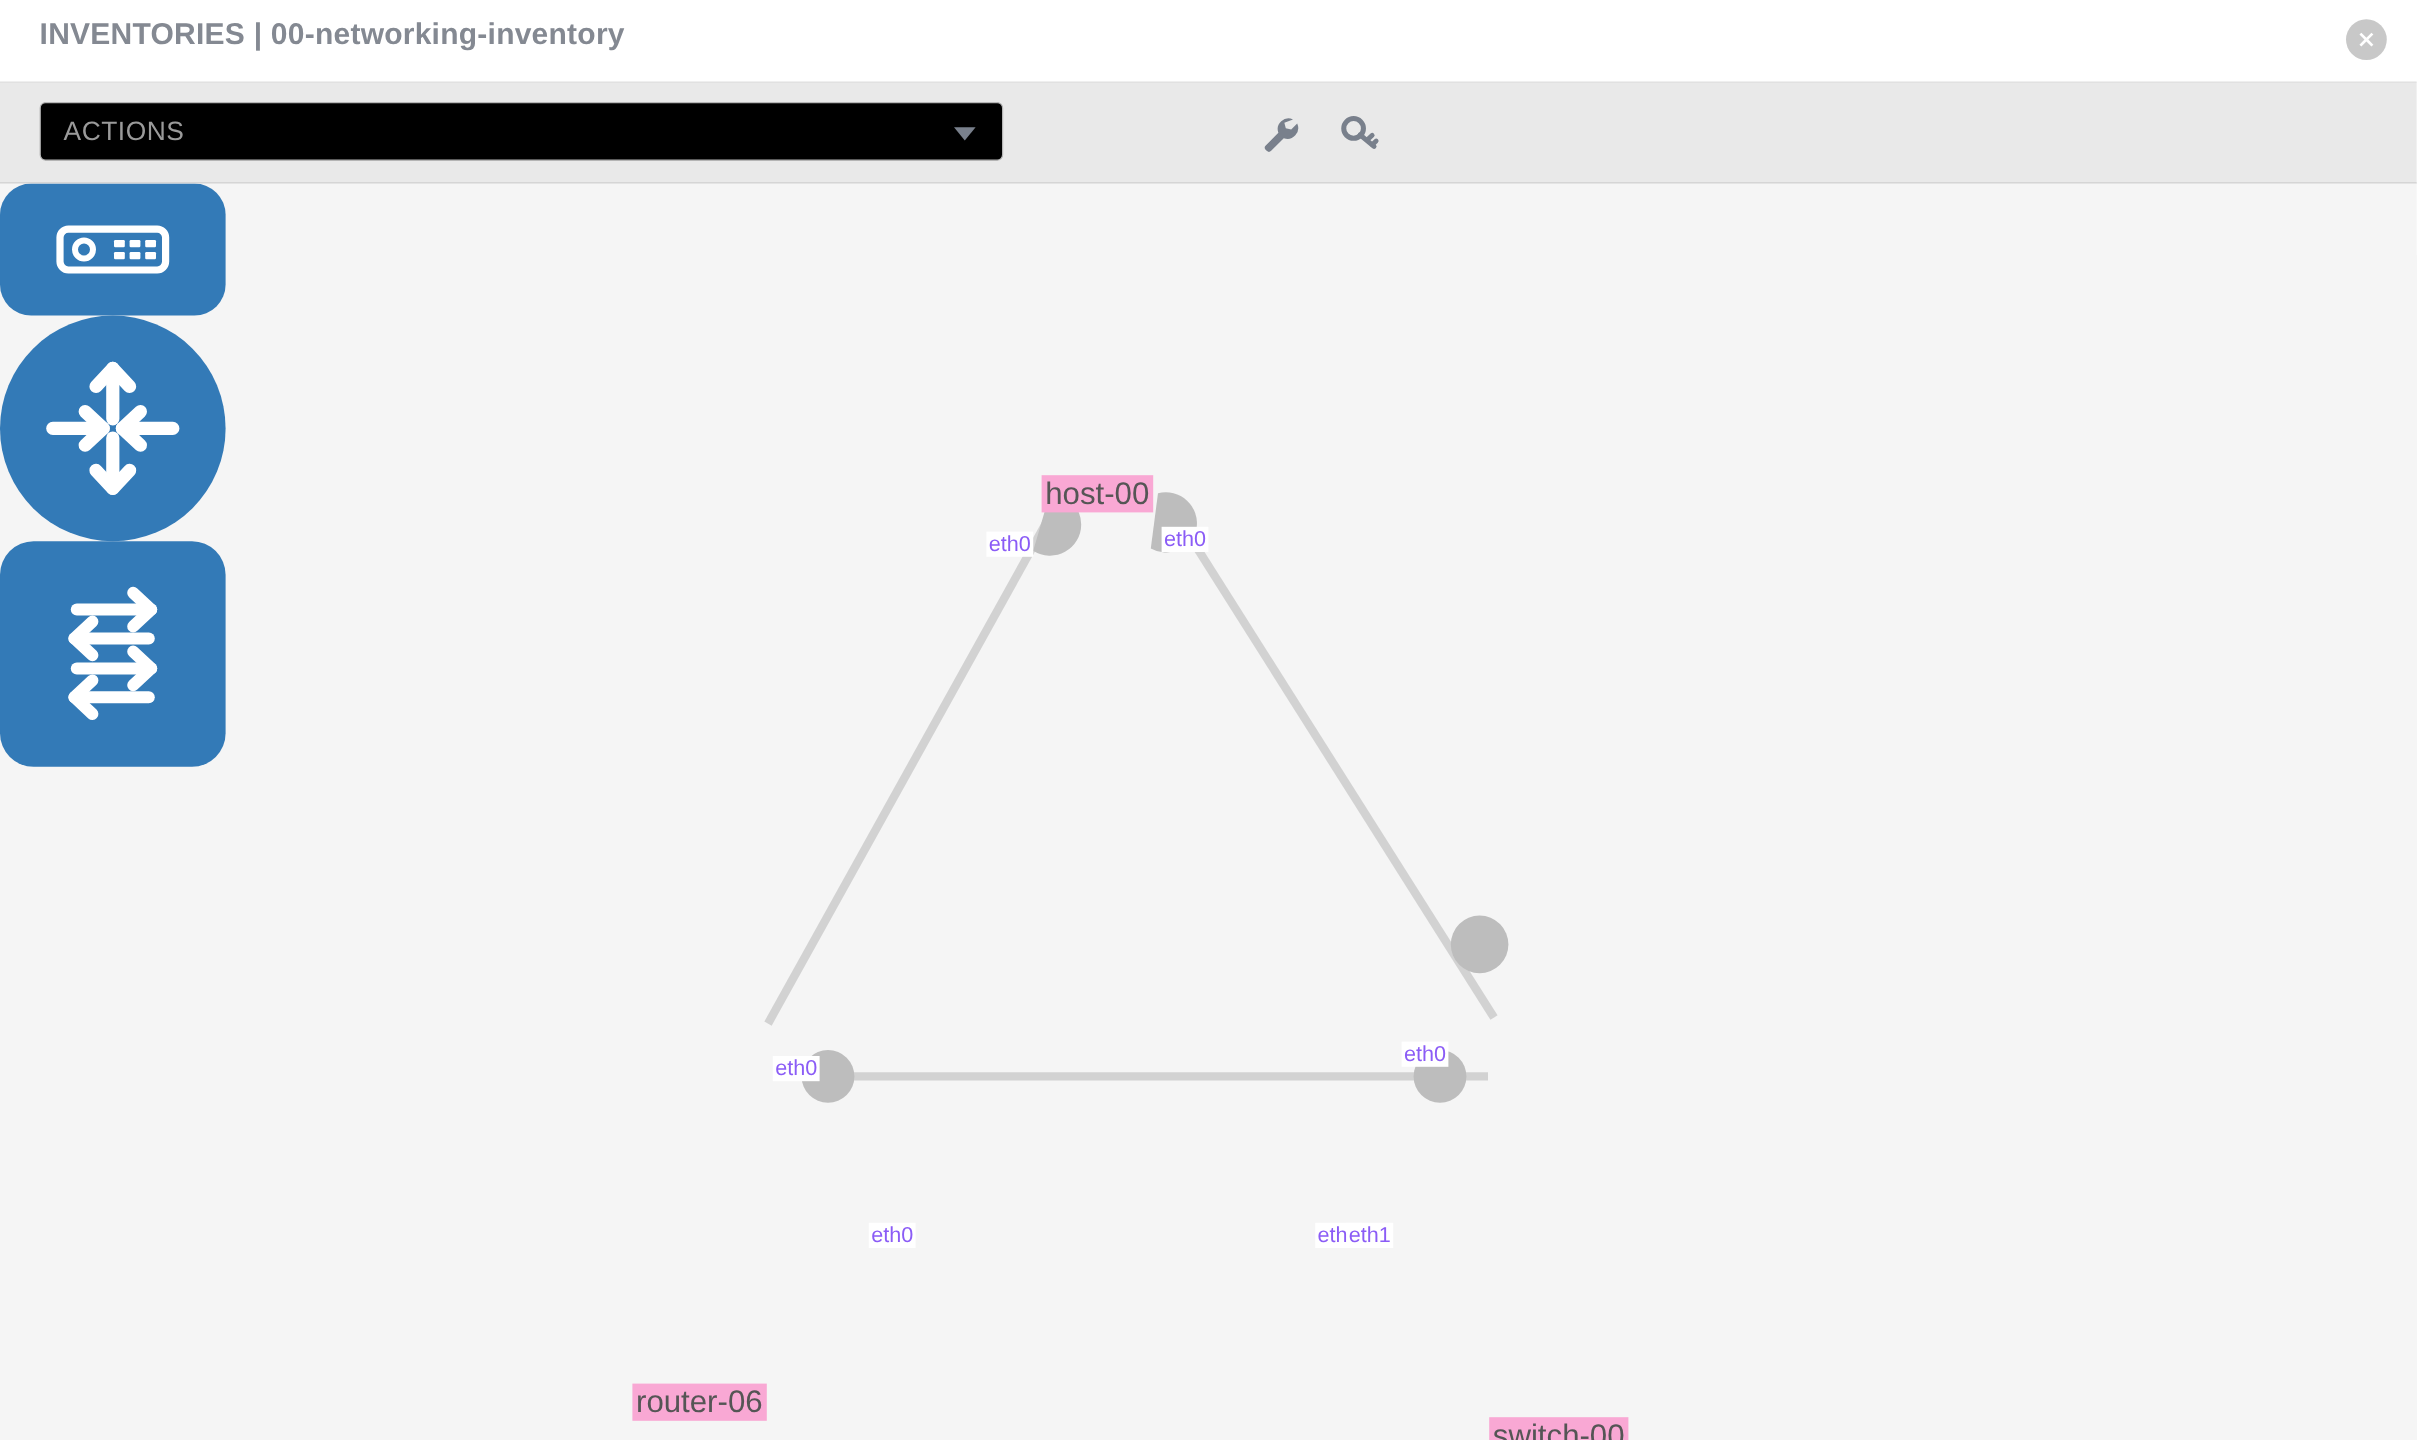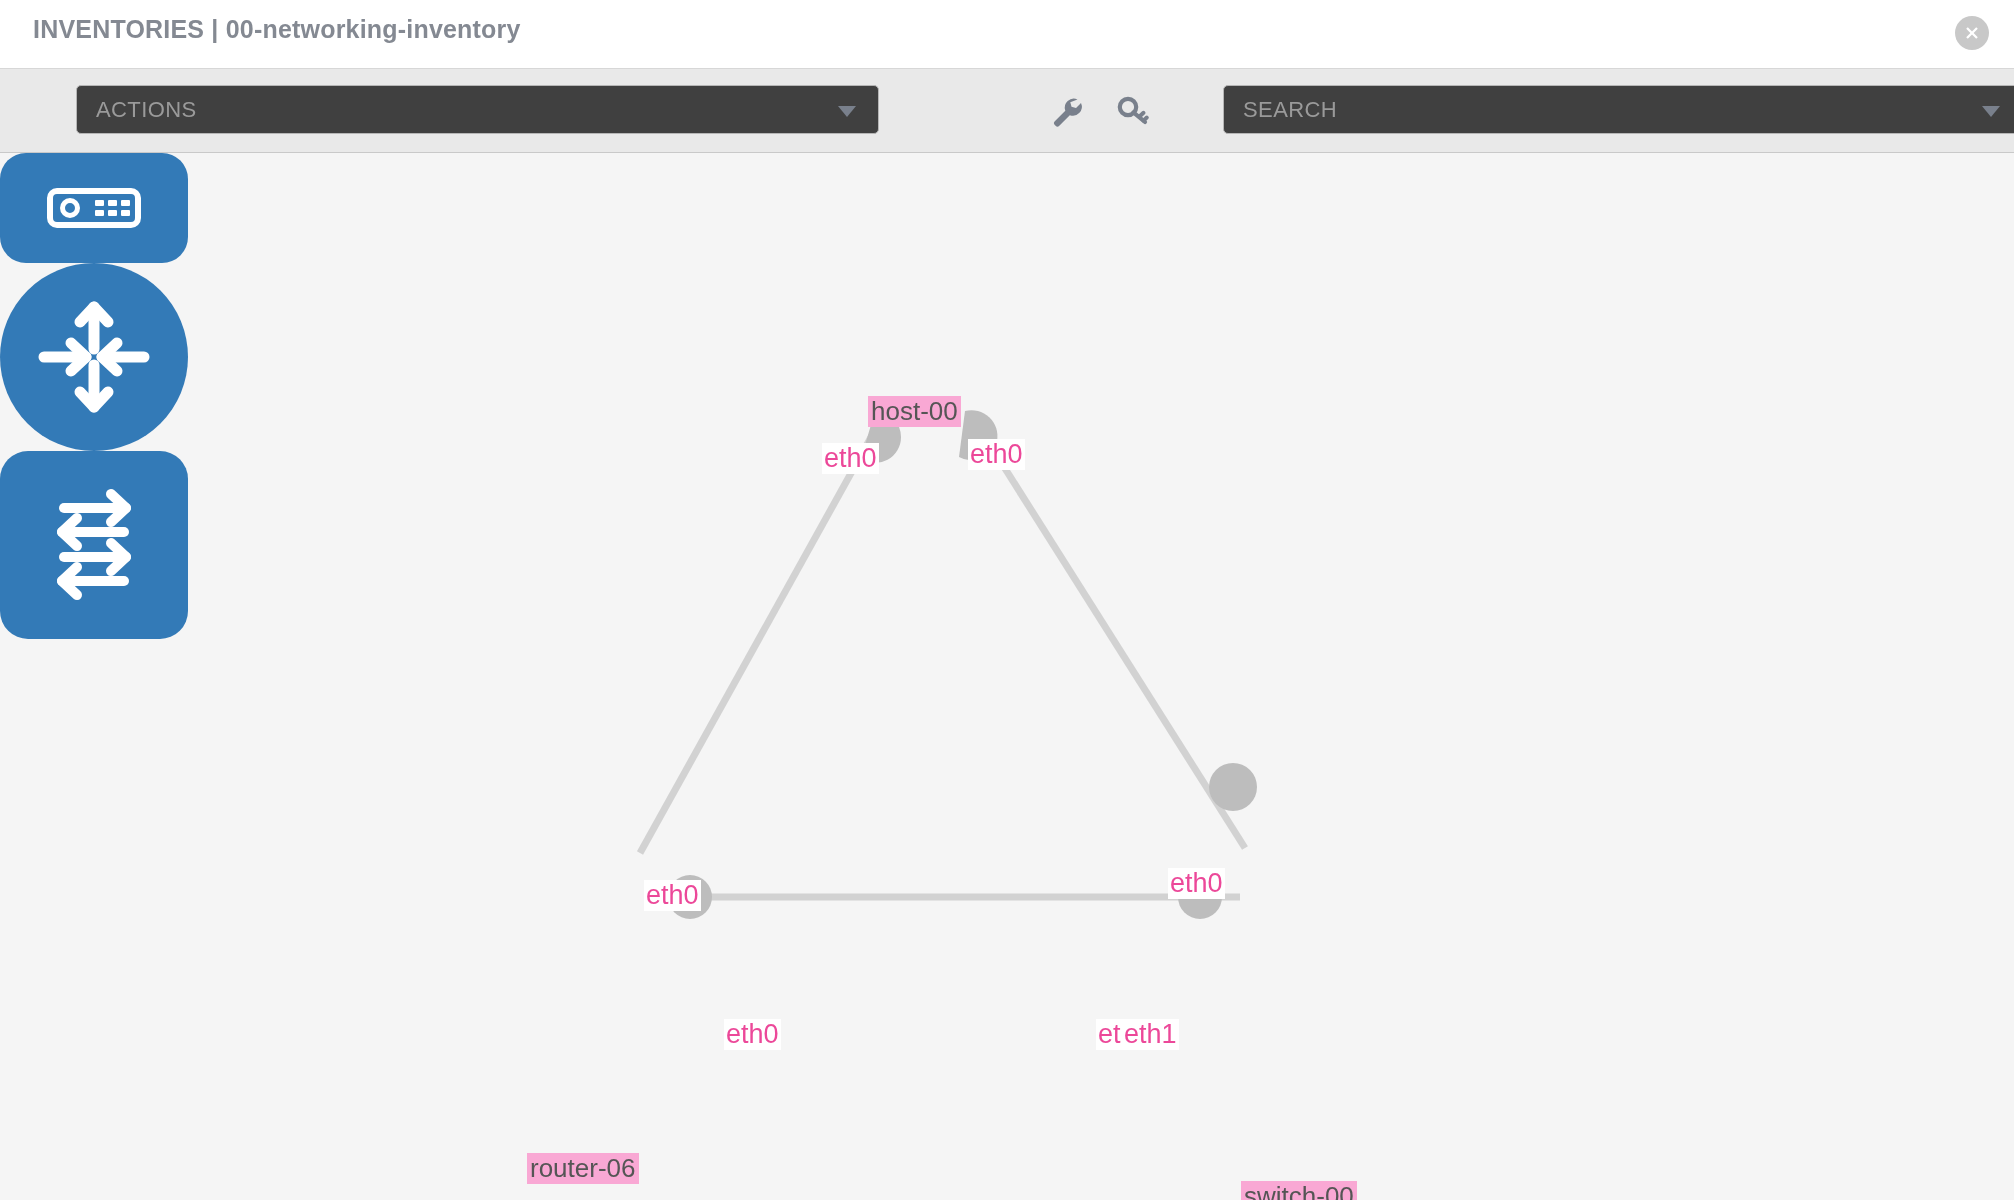--- a/index.html
+++ b/index.html
@@ -35,25 +35,24 @@
 
   
   .toolbar {
     position: absolute; left: 0; top: 69px;
     width: 2014px; height: 84px;
     background: #e9e9e9;
     border-bottom: 1px solid #c9c9c9;
   }
   .select-box {
     position: absolute;
-    background: #404040;
+    background: #000000;
     border: 1px solid #b6b6b6;
     border-radius: 5px;
     height: 49px;
-    margin-left: 43px;
   }
   .actions-select { left: 33px; top: 16px; width: 803px; }
   .search-select  { left: 1180px; top: 16px; width: 800px; }
   .select-label {
     position: absolute; left: 19px; top: 11px;
     font-size: 22px; color: #9a9a9a; letter-spacing: 0.4px;
     user-select: none;
   }
   .caret {
     position: absolute; right: 22px; top: 20px;
@@ -104,21 +103,21 @@
     white-space: nowrap;
     padding: 0 3px;
     user-select: none;
   }
   .label-host   { left: 868px; top: 243px; }
   .label-router { left: 527px; top: 1000px; }
   .label-switch { left: 1241px; top: 1028px; text-align: right; }
 
   .edge-label {
     position: absolute;
-    font-size: 27px; color: #ec4899;
+    font-size: 18px; color: #8b5cf6;
     background: #ffffff;
     padding: 0 2px;
     white-space: nowrap;
     user-select: none;
   }
 </style>
 </head>
 <body>
 
 <div id="app">
@@ -147,24 +146,20 @@
 
     <div class="tool-icon key-icon">
       <svg width="40" height="40" viewBox="0 0 40 40" aria-hidden="true">
         <circle cx="15" cy="16" r="8.2" fill="none" stroke="#79808c" stroke-width="4.2"></circle>
         <path d="M20.4 21.4 L32 31" stroke="#79808c" stroke-width="4.2" stroke-linecap="round"></path>
         <path d="M26.5 25.5 L30.5 21.8" stroke="#79808c" stroke-width="4" stroke-linecap="round"></path>
         <path d="M30.5 29.6 L33.8 26.5" stroke="#79808c" stroke-width="4" stroke-linecap="round"></path>
       </svg>
     </div>
 
-    <div class="select-box search-select">
-      <span class="select-label">SEARCH</span>
-      <span class="caret"></span>
-    </div>
   </div>
 
   <div class="canvas">
 
     <svg class="graph-svg" width="2014" height="1047">
       <g stroke="#d2d2d2" stroke-width="7" fill="none">
         <line x1="880" y1="268" x2="640" y2="700"></line>
         <line x1="975" y1="268" x2="1245" y2="695"></line>
         <line x1="660" y1="744" x2="1240" y2="744"></line>
       </g>

